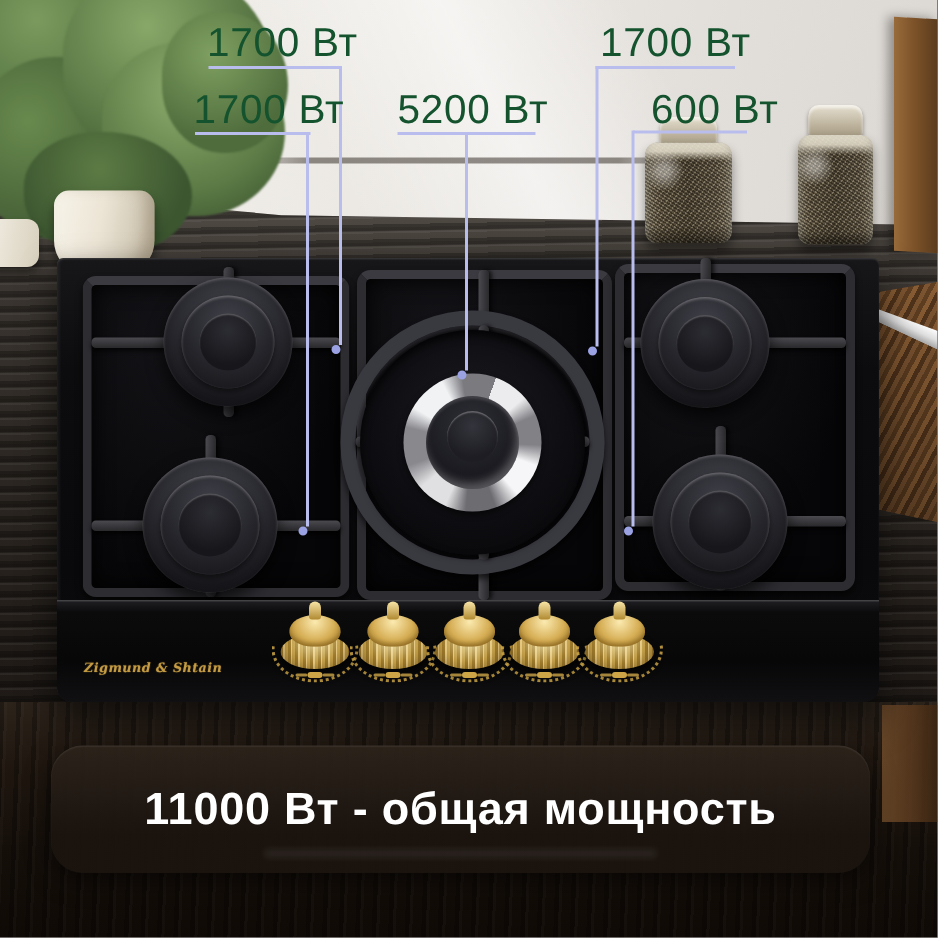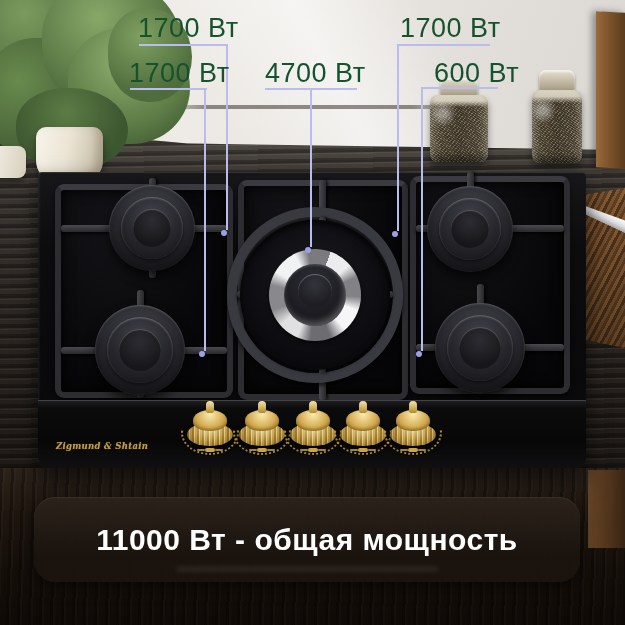--- a/index.html
+++ b/index.html
@@ -263,21 +263,21 @@
     <div class="callout-vline" style="left:226px;top:44px;height:186px;"></div>
     <div class="callout-ring" style="left:221px;top:230px;"></div>
   </div>
   <div>
     <div class="callout-label" style="left:129px;top:60px;">1700 Вт</div>
     <div class="callout-underline" style="left:130px;top:88px;width:77px;"></div>
     <div class="callout-vline" style="left:204px;top:88px;height:263px;"></div>
     <div class="callout-ring" style="left:199px;top:351px;"></div>
   </div>
   <div>
-    <div class="callout-label" style="left:265px;top:60px;">4700 Вт</div>
+    <div class="callout-label" style="left:265px;top:60px;">5200 Вт</div>
     <div class="callout-underline" style="left:265px;top:88px;width:92px;"></div>
     <div class="callout-vline" style="left:310px;top:88px;height:159px;"></div>
     <div class="callout-ring" style="left:305px;top:247px;"></div>
   </div>
   <div>
     <div class="callout-label" style="left:400px;top:15px;">1700 Вт</div>
     <div class="callout-underline" style="left:397px;top:44px;width:93px;"></div>
     <div class="callout-vline" style="left:397px;top:44px;height:187px;"></div>
     <div class="callout-ring" style="left:392px;top:231px;"></div>
   </div>

